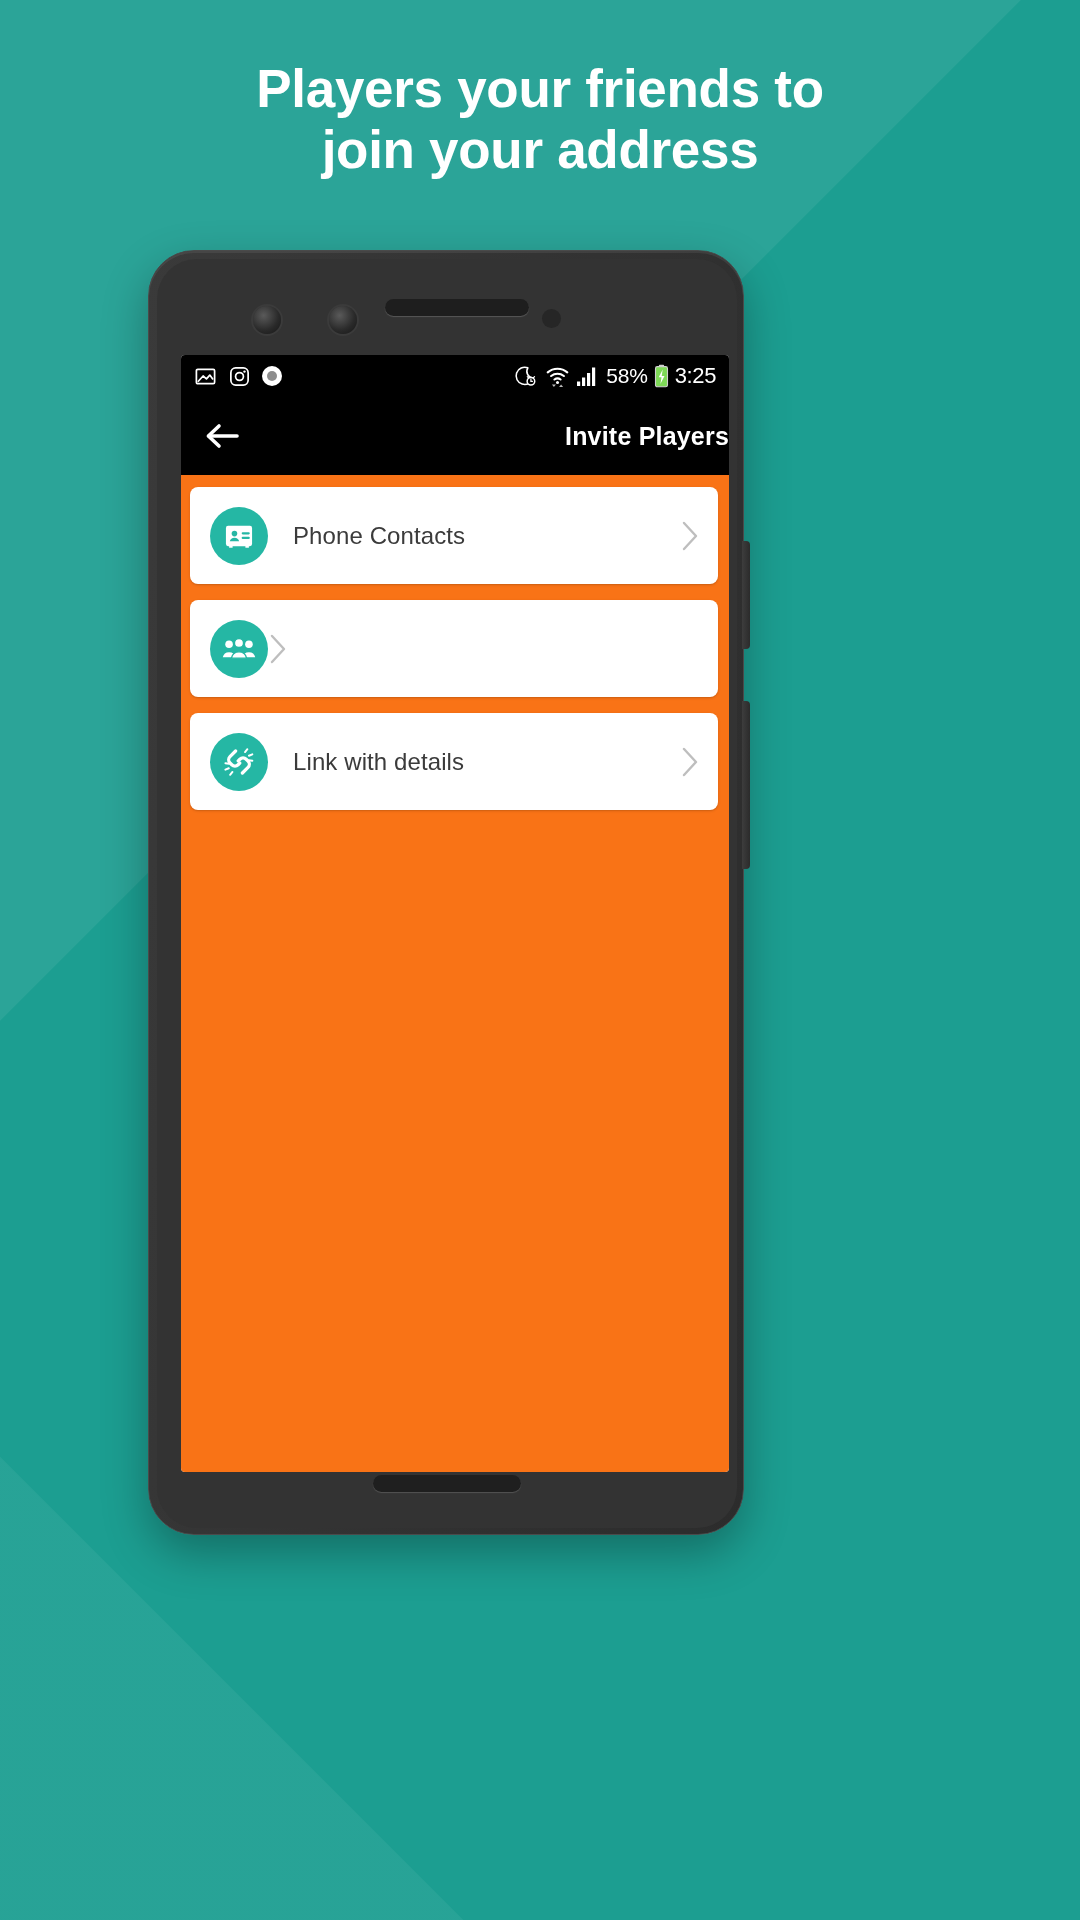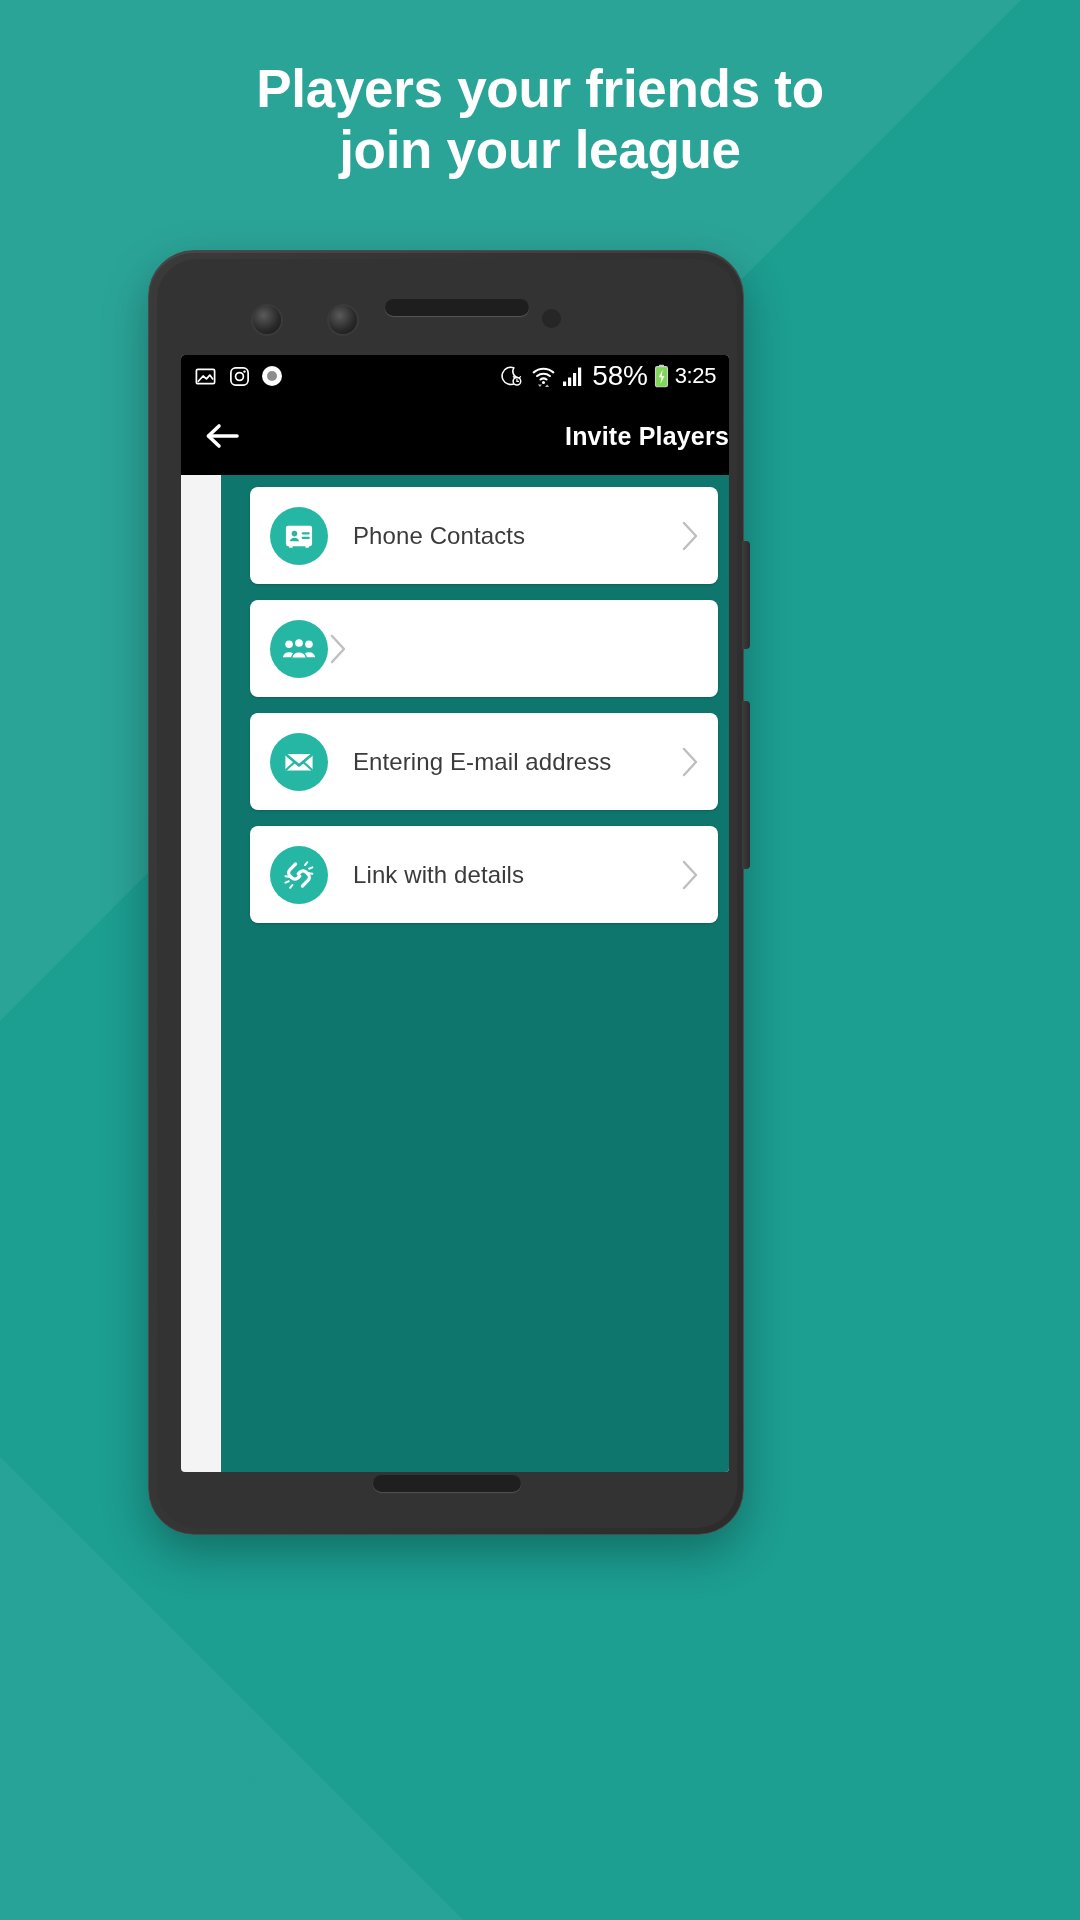--- a/index.html
+++ b/index.html
@@ -84,45 +84,44 @@
     padding: 0 13px;
   }
   .sb-left { display: flex; align-items: center; gap: 11px; }
   .sb-right { display: flex; align-items: center; gap: 6px; font-size: 21px; font-weight: 500; }
   .sb-icon { display: block; }
   .rec-dot {
     width: 20px; height: 20px; border-radius: 50%;
     background: #ffffff; display: flex; align-items: center; justify-content: center;
   }
   .rec-dot i { width: 10px; height: 10px; border-radius: 50%; background: #8d8d8d; display:block; }
-  .pct { font-size: 28px; letter-spacing: -0.2px; }
+  .pct { font-size: 21px; letter-spacing: -0.2px; }
   .clock { font-size: 22px; letter-spacing: -0.4px; text-align: right; }
 
   
   .appbar {
     height: 78px; background: #000; color: #fff;
     display: flex; align-items: center; position: relative;
   }
   .back-btn {
     width: 62px; height: 62px; margin-left: 10px;
     display: flex; align-items: center; justify-content: center;
     cursor: pointer;
   }
   .appbar-title {
     position: absolute; left: 0; right: 0; text-align: right;
     font-size: 25px; font-weight: 700; letter-spacing: 0.2px;
     pointer-events: none;
   }
 
   
   .content {
-    background: #0f766e;
+    background: #f97316;
     height: calc(100% - 120px);
-    padding: 12px 11px 0 29px;
-    margin-left: 40px;
+    padding: 12px 11px 0 9px;
   }
   .card {
     background: #ffffff;
     border-radius: 8px;
     height: 97px;
     margin-bottom: 16px;
     display: flex; align-items: center;
     padding: 0 16px 0 20px;
     box-shadow: 0 1px 3px rgba(0,0,0,0.14), 0 1px 1px rgba(0,0,0,0.06);
     cursor: pointer;
@@ -157,21 +156,21 @@
   .side-btn.vol   { top: 450px; height: 168px; }
 </style>
 </head>
 <body>
 
 <div class="bg-wedge"></div>
 <div class="bg-wedge2"></div>
 
 <div class="headline">
   <span>Players your friends to</span>
-  <span class="l2">join your league</span>
+  <span class="l2">join your address</span>
 </div>
 
 <div class="phone">
   <div class="side-btn power"></div>
   <div class="side-btn vol"></div>
 
   <div class="phone-inner">
     <div class="cam1"></div>
     <div class="cam2"></div>
     <div class="earpiece"></div>
@@ -264,33 +263,20 @@
               <path d="M15.8 18.4 a4.9 4.9 0 0 1 9.6 0 z" fill="#fff"></path>
               <circle cx="13" cy="7.4" r="3.5" fill="#fff" stroke="#25b7a4" stroke-width="1.1"></circle>
               <path d="M7.2 19 a5.9 5.9 0 0 1 11.6 0 z" fill="#fff" stroke="#25b7a4" stroke-width="1.1"></path>
             </svg>
           </span>
           <svg class="chevron" width="20" height="32" viewBox="0 0 20 32">
             <path d="M4 3 L16 16 L4 29" fill="none" stroke="#707070" stroke-width="2.4" stroke-linecap="round" stroke-linejoin="round"></path>
           </svg>
         </div>
 
-        <div class="card">
-          <span class="card-icon">
-            <svg width="34" height="34" viewBox="0 0 24 24">
-              <path d="M2.4 6.4 h19.2 v11.6 h-19.2 z" fill="#fff"></path>
-              <path d="M2.4 6.4 L12 14.4 L21.6 6.4" fill="none" stroke="#25b7a4" stroke-width="1.9" stroke-linejoin="round"></path>
-              <path d="M2.4 18 L9.4 11.6 M21.6 18 L14.6 11.6" stroke="#25b7a4" stroke-width="1.5"></path>
-            </svg>
-          </span>
-          <span class="card-label">Entering E-mail address</span>
-          <svg class="chevron" width="20" height="32" viewBox="0 0 20 32">
-            <path d="M4 3 L16 16 L4 29" fill="none" stroke="#707070" stroke-width="2.4" stroke-linecap="round" stroke-linejoin="round"></path>
-          </svg>
-        </div>
 
         <div class="card">
           <span class="card-icon">
             <svg width="34" height="34" viewBox="0 0 26 26">
               <path d="M10.4 4.6 L6.1 8.9 a3.4 3.4 0 0 0 0 4.8 l1.4 1.4 a3.4 3.4 0 0 0 4.8 0 L13.6 13.8" fill="none" stroke="#fff" stroke-width="2.5" stroke-linecap="round" stroke-linejoin="round"></path>
               <path d="M15.6 21.4 L19.9 17.1 a3.4 3.4 0 0 0 0 -4.8 l-1.4 -1.4 a3.4 3.4 0 0 0 -4.8 0 L12.4 12.2" fill="none" stroke="#fff" stroke-width="2.5" stroke-linecap="round" stroke-linejoin="round"></path>
               <path d="M17.6 5.4 l1.8 -2.2 M20.6 8.2 l2.6 -1.1 M20.4 11.6 l2.8 0.5" stroke="#fff" stroke-width="1.5" stroke-linecap="round"></path>
               <path d="M8 20.6 l-1.8 2.2 M5.2 17.8 l-2.6 1.1 M5.4 14.4 l-2.8 -0.5" stroke="#fff" stroke-width="1.5" stroke-linecap="round"></path>
             </svg>
           </span>

